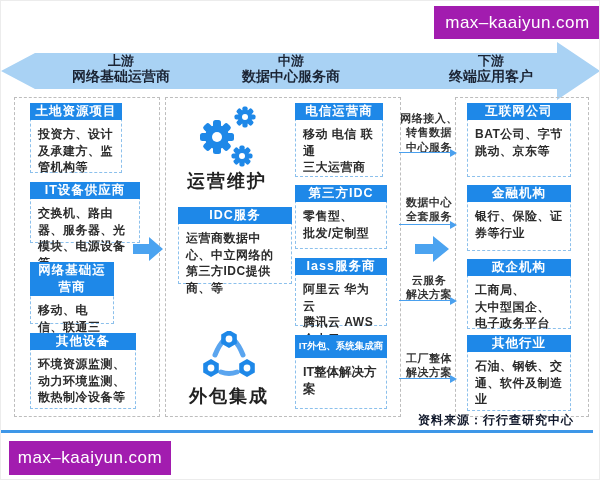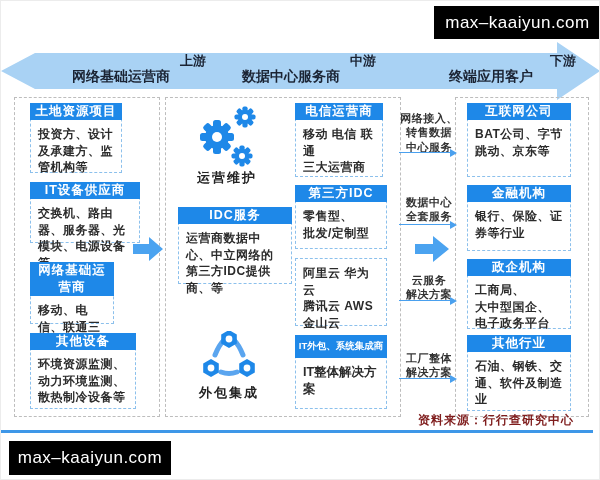--- a/index.html
+++ b/index.html
@@ -1,56 +1,56 @@
 <!DOCTYPE html>
 <html><head>
 <meta charset="utf-8">
 <style>
   html,body{margin:0;padding:0;background:#ffffff;}
   body{font-family:"Liberation Sans","DejaVu Sans",sans-serif;}
   .stage{position:relative;width:600px;height:480px;background:#ffffff;overflow:hidden;border:1px solid #ececec;box-sizing:border-box;}
 
   
-  .wm{position:absolute;background:#000000;color:#ffffff;display:flex;align-items:center;justify-content:center;font-size:17px;letter-spacing:0.5px;}
+  .wm{position:absolute;background:#a21caf;color:#ffffff;display:flex;align-items:center;justify-content:center;font-size:17px;letter-spacing:0.5px;}
   .wm-top{top:5px;left:433px;width:167px;height:33px;}
   .wm-bottom{top:440px;left:8px;width:162px;height:34px;}
 
   
   .banner-svg{position:absolute;top:38px;left:0;width:600px;height:64px;}
   .banner-label{position:absolute;width:170px;text-align:center;color:#1b2434;font-weight:bold;z-index:2;}
-  .banner-label .l1{font-size:13px;line-height:15px;text-align:right;}
+  .banner-label .l1{font-size:13px;line-height:15px;}
   .banner-label .l2{font-size:14px;line-height:17px;}
   .bl-up{top:52px;left:35px;}
   .bl-mid{top:52px;left:205px;}
   .bl-down{top:52px;left:405px;}
 
   
   .container{position:absolute;border:1px dashed #bdbdbd;background:transparent;}
   .c-left{left:13px;top:96px;width:144px;height:318px;}
   .c-mid{left:164px;top:96px;width:234px;height:318px;}
   .c-right{left:454px;top:96px;width:132px;height:318px;}
 
   
   .box{position:absolute;border:1px dashed #8cc0ec;background:#ffffff;box-sizing:border-box;}
   .box-header{margin:-1px -1px 0 -1px;background:#1e88e8;color:#ffffff;font-weight:bold;font-size:12.5px;text-align:center;padding:0 2px;letter-spacing:1px;}
   .box-header.small{font-size:9.5px;letter-spacing:0;padding:5px 1px;}
   .box-body{padding:6px 7px;font-size:12px;font-weight:bold;color:#2b2b2b;line-height:1.38;letter-spacing:0.5px;white-space:pre-line;}
 
   
-  .mid-label{position:absolute;width:120px;text-align:center;font-size:13px;font-weight:bold;color:#222222;letter-spacing:2px;}
+  .mid-label{position:absolute;width:120px;text-align:center;font-size:18px;font-weight:bold;color:#222222;letter-spacing:2px;}
 
   
   .flow-label{position:absolute;left:394px;width:68px;text-align:center;font-size:11px;font-weight:bold;color:#333333;line-height:1.3;white-space:pre-line;letter-spacing:0.5px;}
   .thin-arrow{position:absolute;height:0;border-top:1.5px solid #4aa0ee;}
   .thin-arrow::after{content:'';position:absolute;right:-2px;top:-4.5px;width:0;height:0;border-left:7px solid #4aa0ee;border-top:4px solid transparent;border-bottom:4px solid transparent;}
 
   .block-arrow{position:absolute;}
 
   
-  .source{position:absolute;top:411px;right:25px;font-size:12px;font-weight:bold;color:#7f1d1d;letter-spacing:1px;}
+  .source{position:absolute;top:411px;right:25px;font-size:12px;font-weight:bold;color:#0f172a;letter-spacing:1px;}
   .bottom-line{position:absolute;top:429px;left:0;width:592px;height:3px;background:#3e97e8;}
 </style>
 </head>
 <body>
 
 <div class="stage">
 
   <div class="wm wm-top">max–kaaiyun.com</div>
   <div class="wm wm-bottom">max–kaaiyun.com</div>
 
@@ -153,20 +153,21 @@
     <div class="box-header">电信运营商</div>
     <div class="box-body">移动 电信 联通
 三大运营商</div>
   </div>
   <div class="box" style="left:294px;top:184px;width:92px;height:64px;">
     <div class="box-header">第三方IDC</div>
     <div class="box-body">零售型、
 批发/定制型</div>
   </div>
   <div class="box" style="left:294px;top:257px;width:92px;height:68px;">
+    <div class="box-header">Iass服务商</div>
     <div class="box-body">阿里云 华为云
 腾讯云 AWS
 金山云</div>
   </div>
   <div class="box" style="left:294px;top:334px;width:92px;height:74px;">
     <div class="box-header small">IT外包、系统集成商</div>
     <div class="box-body" style="font-size:12.5px;letter-spacing:0;">IT整体解决方案</div>
   </div>
 
   <div class="flow-label" style="top:110px;">网络接入、

